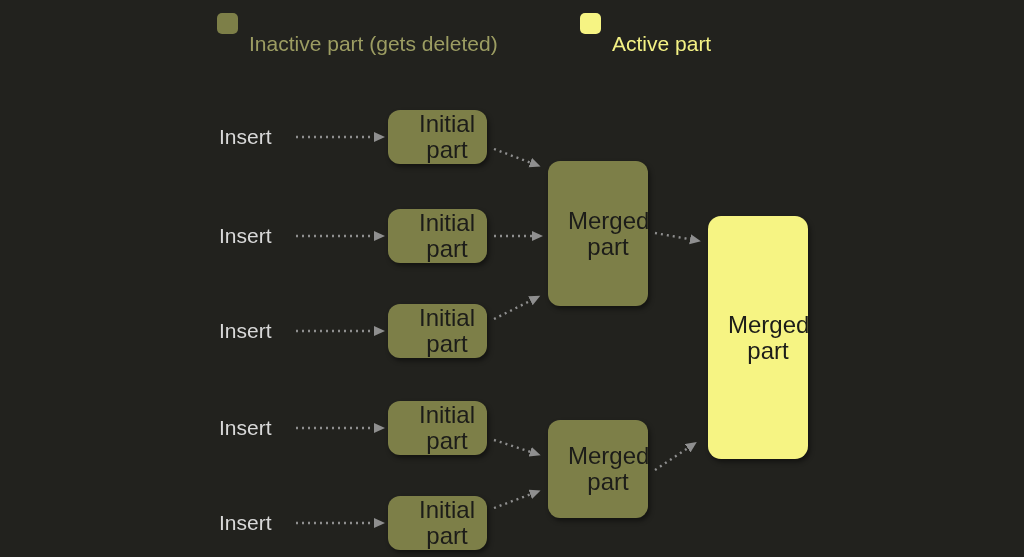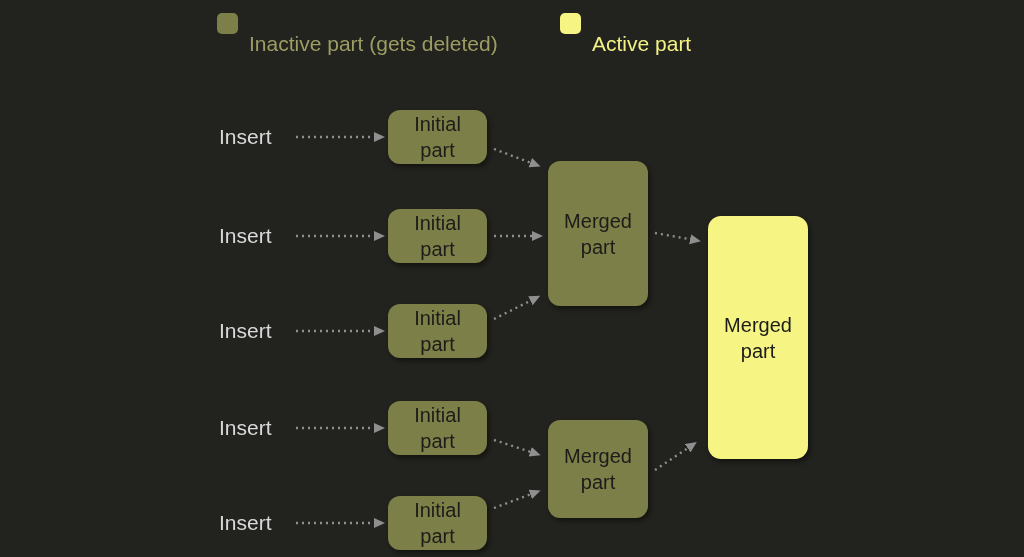--- a/index.html
+++ b/index.html
@@ -20,21 +20,21 @@
   }
   
   .legend-item {
     position: absolute;
     top: 10px;
     display: flex;
     align-items: center;
     height: 26px;
   }
   .legend-item.inactive { left: 217px; }
-  .legend-item.active   { left: 560px; }
+  .legend-item.active   { left: 580px; }
   .swatch {
     width: 21px;
     height: 21px;
     border-radius: 5px;
     margin-right: 11px;
     flex: 0 0 auto;
   }
   .swatch.inactive { background: var(--inactive-part-fill, #7d7f48); }
   .swatch.active   { background: var(--active-part-fill, #f6f483); }
   .legend-label {
@@ -58,24 +58,24 @@
   }
 
   
   .part {
     position: absolute;
     background: var(--inactive-part-fill, #7d7f48);
     border-radius: 12px;
     box-shadow: 2px 3px 5px rgba(0,0,0,0.45);
     display: flex;
     align-items: center;
-    justify-content: center;
+    justify-content: flex-end;
     text-align: center;
     color: var(--part-text, #1c1c19);
-    font-size: 20px;
+    font-size: 24px;
     line-height: 26px;
   }
   .part.active {
     background: var(--active-part-fill, #f6f483);
     border-radius: 13px;
   }
   .part-label {
     width: 80px; 
   }
 

